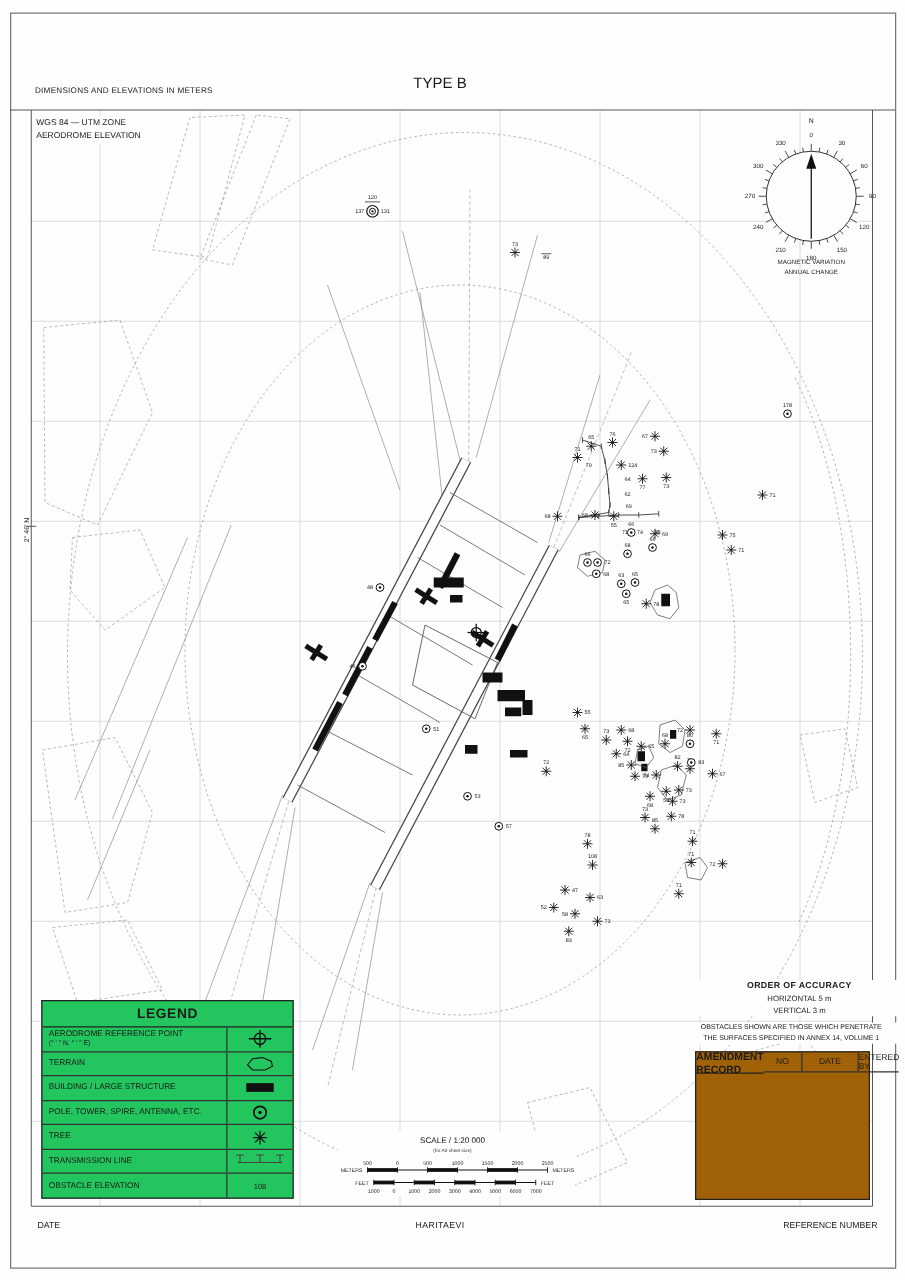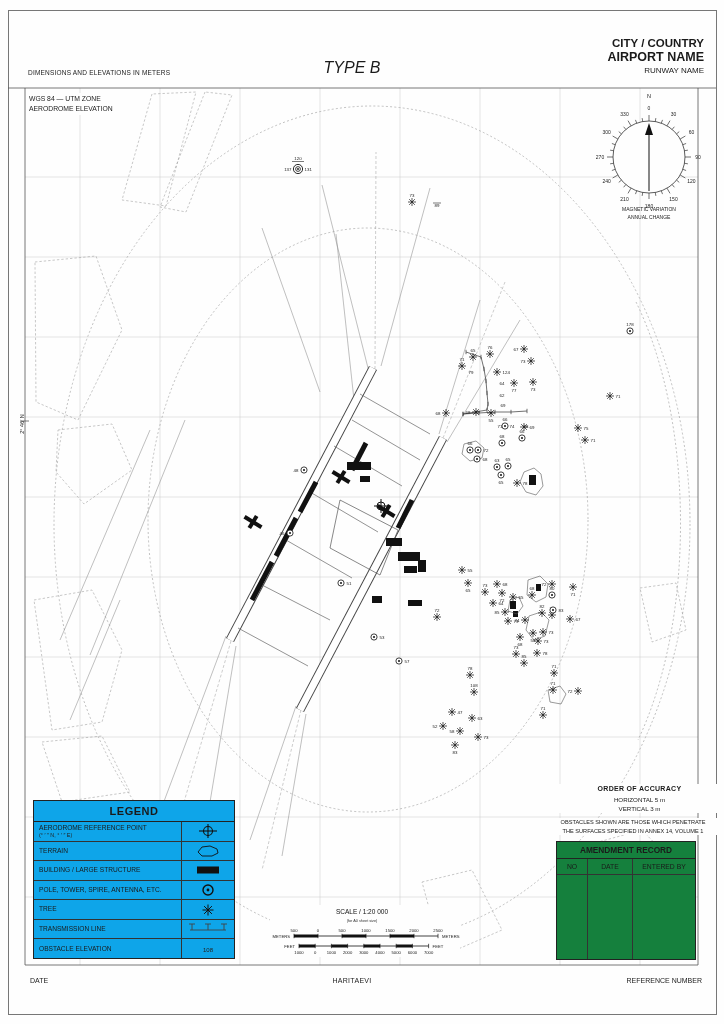--- a/index.html
+++ b/index.html
@@ -2,46 +2,46 @@
 <html><head>
 <meta charset="utf-8">
 <style>
   html,body{margin:0;padding:0;background:#e8e8e6;}
   #page{position:relative;width:724px;height:1024px;background:#fefefe;overflow:hidden;
         font-family:"Liberation Sans",sans-serif;color:#1a1a1a;}
   .abs{position:absolute;}
   #page-border{left:8px;top:10px;width:707px;height:1003px;border:1px solid #777;}
   
   #hdr-title{left:352px;top:36px;transform:translateX(-50%);font-size:15px;font-weight:bold;letter-spacing:.4px;white-space:nowrap;}
-  #hdr-type{left:352px;top:59px;transform:translateX(-50%);font-size:16px;font-style:italic;}
+  #hdr-type{left:352px;top:59px;transform:translateX(-50%);font-size:12px;}
   #hdr-right{right:20px;top:36px;text-align:right;line-height:1.25;}
   #hdr-right .l1{font-size:11.5px;font-weight:bold;}
   #hdr-right .l2{font-size:12.5px;font-weight:bold;}
   #hdr-right .l3{font-size:8px;}
   #hdr-dim{left:28px;top:69px;font-size:6.5px;letter-spacing:.2px;}
   
   #wgs{left:28px;top:93px;background:#fefefe;font-size:6.8px;line-height:1.5;padding:1px 3px 1px 1px;}
   
   #lat{left:2px;top:421px;transform:rotate(-90deg);transform-origin:center;font-size:5.5px;width:40px;text-align:center;}
   
-  #legend{left:33px;top:800px;width:200px;height:157px;border:1.3px solid #222;background:#0ea5e9;display:flex;flex-direction:column;}
+  #legend{left:33px;top:800px;width:200px;height:157px;border:1.3px solid #222;background:#22c55e;display:flex;flex-direction:column;}
   #legend .ttl{height:20px;border-bottom:1.3px solid #222;display:flex;align-items:center;justify-content:center;
                font-size:11px;font-weight:bold;letter-spacing:.5px;}
   #legend .row{flex:1;display:flex;border-bottom:1px solid #333;}
   #legend .row:last-child{border-bottom:none;}
   #legend .lab{flex:1;display:flex;flex-direction:column;justify-content:center;padding-left:5px;font-size:6.6px;line-height:1.25;}
   #legend .lab .sub{font-size:5.4px;color:#222;}
   #legend .sym{width:52px;border-left:1px solid #333;display:flex;align-items:center;justify-content:center;}
   
   #accuracy{left:557px;top:784px;width:165px;text-align:center;background:#fefefe;line-height:1.5;}
   #accuracy .b{font-size:7px;font-weight:bold;letter-spacing:.3px;}
   #accuracy .n{font-size:6.2px;}
   #acc-note{left:544px;top:818px;width:178px;text-align:center;font-size:5.6px;line-height:1.55;background:#fefefe;}
   
-  #amend{left:556px;top:841px;width:138px;height:117px;border:1.3px solid #222;background:#15803d;display:flex;flex-direction:column;}
+  #amend{left:556px;top:841px;width:138px;height:117px;border:1.3px solid #222;background:#a16207;display:flex;}
   #amend .ttl{height:16px;border-bottom:1.2px solid #222;display:flex;align-items:center;justify-content:center;font-size:8.3px;font-weight:bold;}
   #amend .hdr{height:15px;border-bottom:1px solid #333;display:flex;font-size:6.8px;}
   #amend .hdr>div{display:flex;align-items:center;justify-content:center;}
   #amend .body{flex:1;display:flex;}
   .am-c1{width:30px;border-right:1px solid #333;}
   .am-c2{width:44px;border-right:1px solid #333;}
   .am-c3{flex:1;}
   
   #ftr-date{left:30px;top:977px;font-size:7px;}
   #ftr-prod{left:352px;top:977px;transform:translateX(-50%);font-size:7px;letter-spacing:.3px;}
@@ -632,25 +632,20 @@
       <g>
         <line x1="8" y1="88" x2="716" y2="88" stroke="#555" stroke-width="0.8"></line>
         <line x1="25" y1="88" x2="25" y2="965" stroke="#555" stroke-width="0.8"></line>
         <line x1="698" y1="88" x2="698" y2="965" stroke="#555" stroke-width="0.8"></line>
         <line x1="25" y1="965" x2="698" y2="965" stroke="#555" stroke-width="0.8"></line>
         <line x1="21" y1="421" x2="29" y2="421" stroke="#555" stroke-width="0.8"></line>
       </g>
     </svg>
 
   <div class="abs" id="hdr-type">TYPE B</div>
-  <div class="abs" id="hdr-right">
-    <div class="l1">CITY / COUNTRY</div>
-    <div class="l2">AIRPORT NAME</div>
-    <div class="l3">RUNWAY NAME</div>
-  </div>
   <div class="abs" id="hdr-dim">DIMENSIONS AND ELEVATIONS IN METERS</div>
 
   <div class="abs" id="wgs">
     <div>WGS 84 — UTM ZONE</div>
     <div>AERODROME ELEVATION</div>
   </div>
 
   <div class="abs" id="lat">2° 46′ N</div>
 
   <div class="abs" id="legend">

